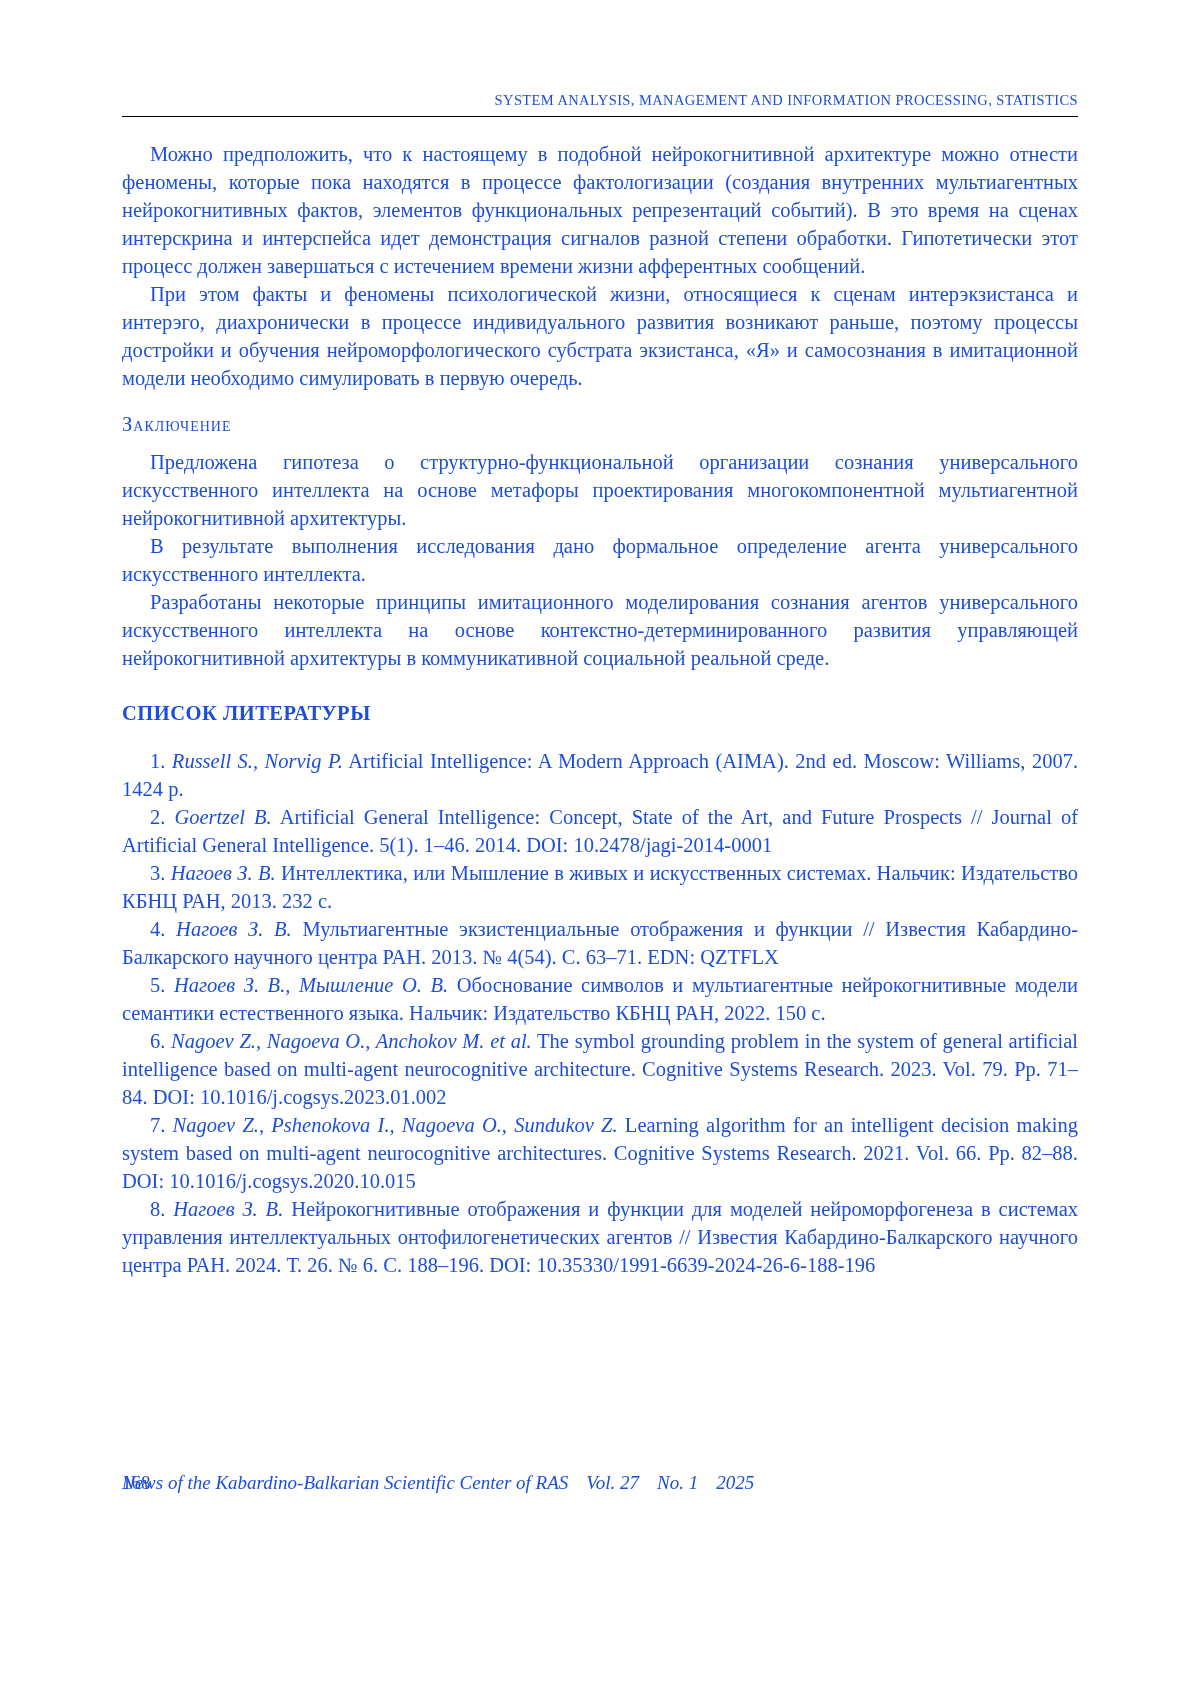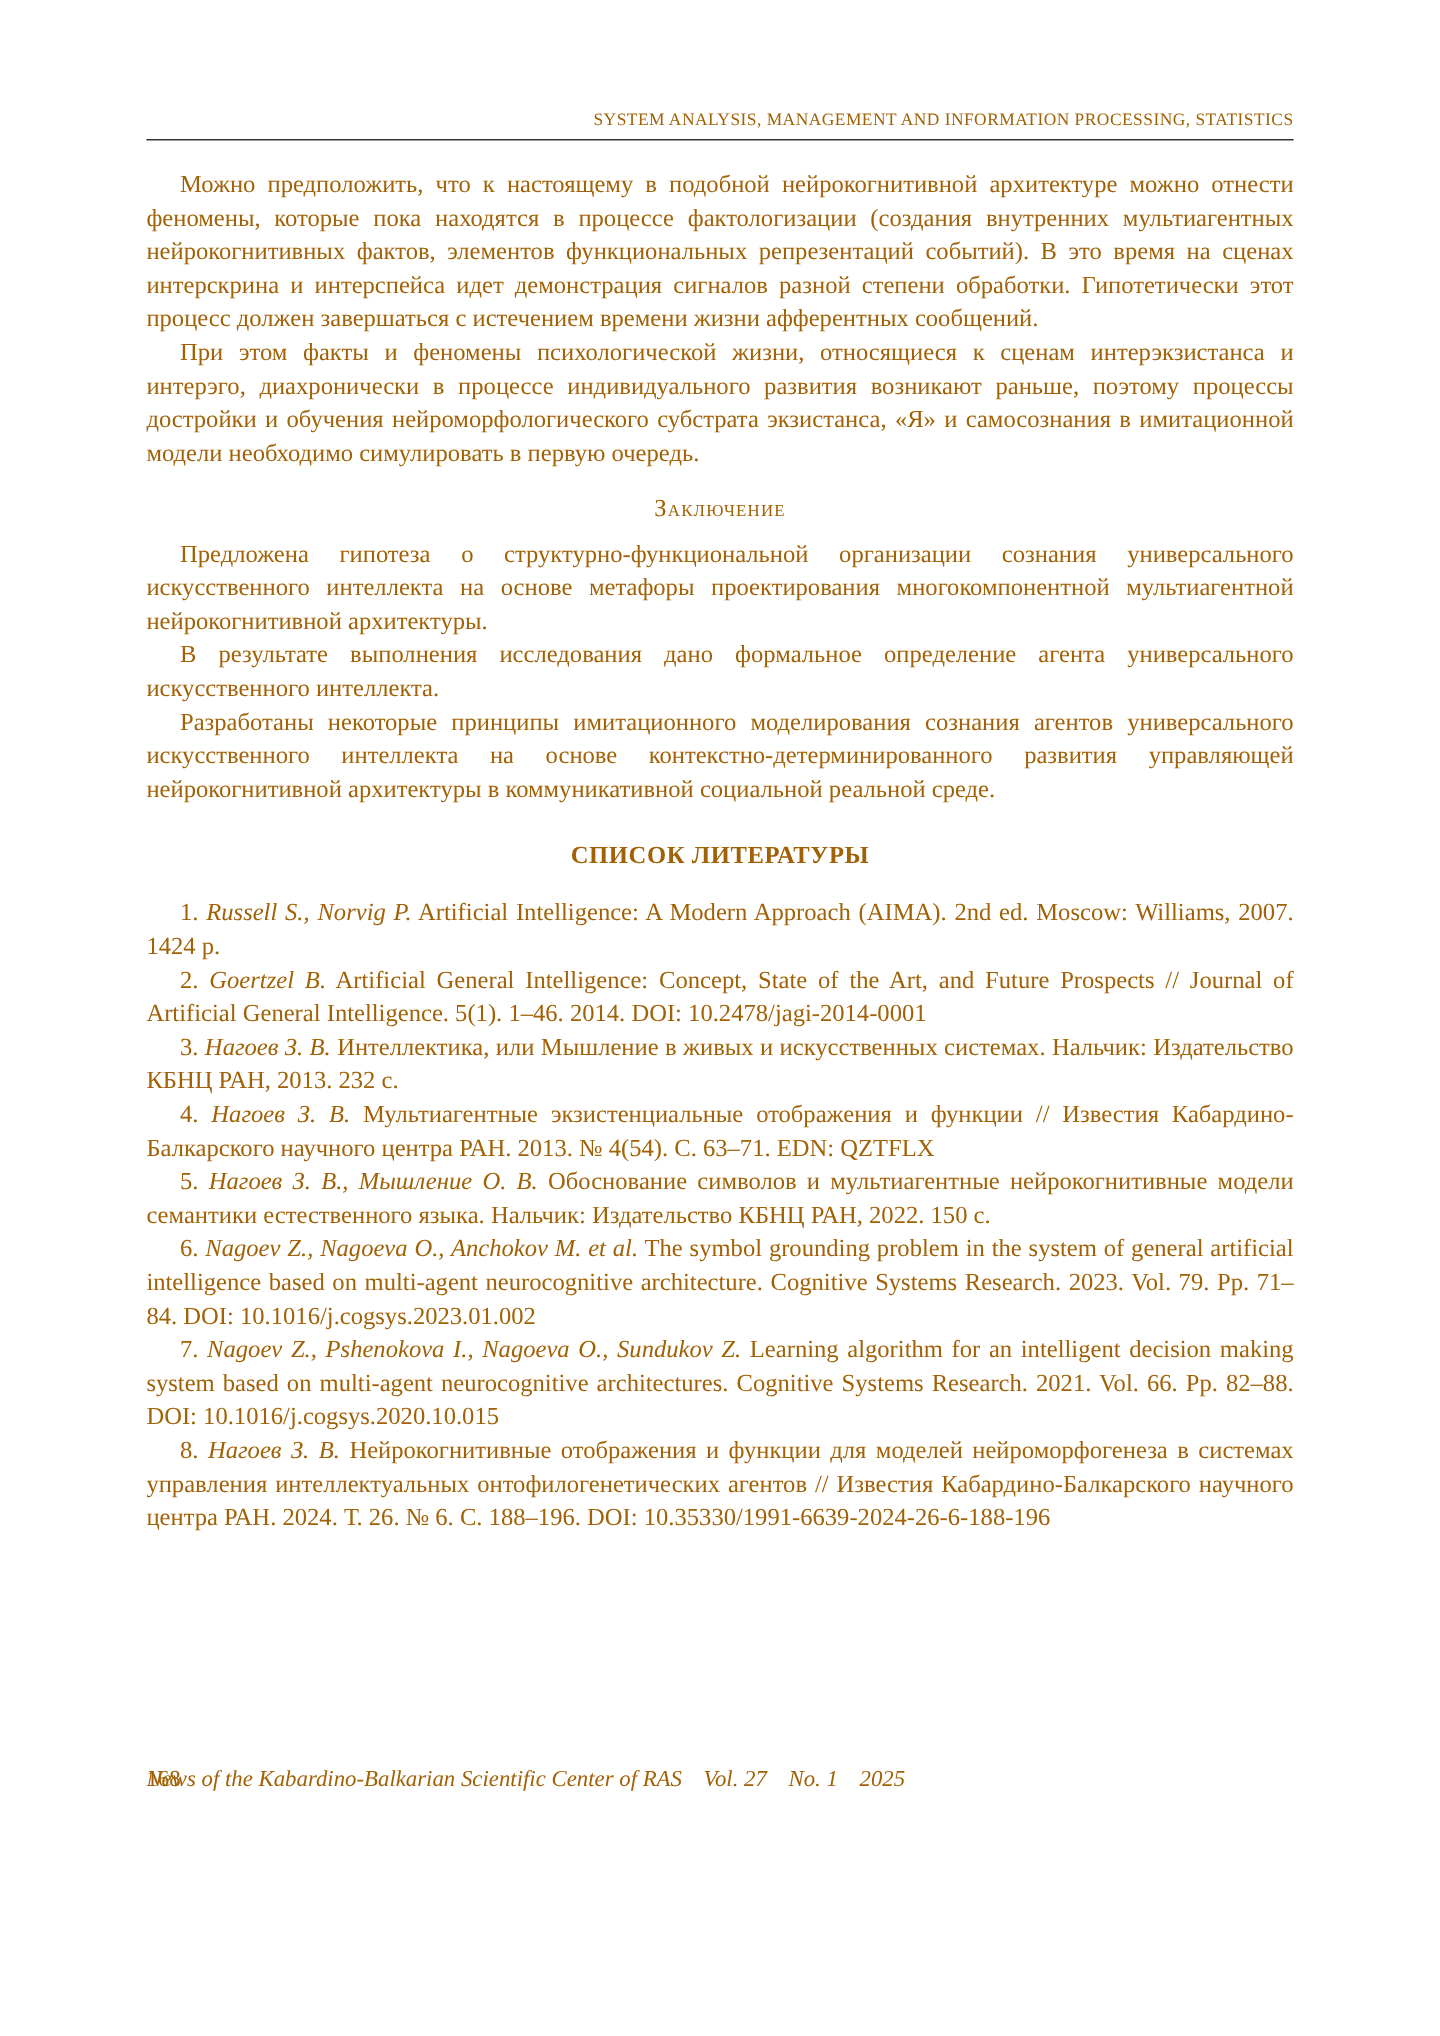--- a/index.html
+++ b/index.html
@@ -2,21 +2,21 @@
 <html lang="ru"><head>
 <meta charset="utf-8">
 <style>
   * { margin: 0; padding: 0; box-sizing: border-box; }
   html, body { background: #ffffff; }
   .page {
     position: relative;
     width: 1200px;
     height: 1697px;
     background: #ffffff;
-    color: #a16207;
+    color: #1d4ed8;
     font-family: "Liberation Serif", "DejaVu Serif", serif;
     overflow: hidden;
   }
   .running-head {
     position: absolute;
     top: 92px;
     left: 122px;
     right: 122px;
     text-align: right;
     font-size: 14.5px;
@@ -29,21 +29,21 @@
     top: 140px;
     left: 122px;
     right: 122px;
     font-size: 20.5px;
     line-height: 28px;
     text-align: justify;
   }
   .para { text-indent: 28px; }
   .para.no-indent { text-indent: 0; }
   .section-heading {
-    text-align: center;
+    text-align: left;
     font-size: 20.5px;
     font-weight: normal;
     margin-top: 18px;
     margin-bottom: 10px;
     text-indent: 0;
   }
   .section-heading.smallcaps {
     font-variant: small-caps;
     letter-spacing: 1px;
   }

